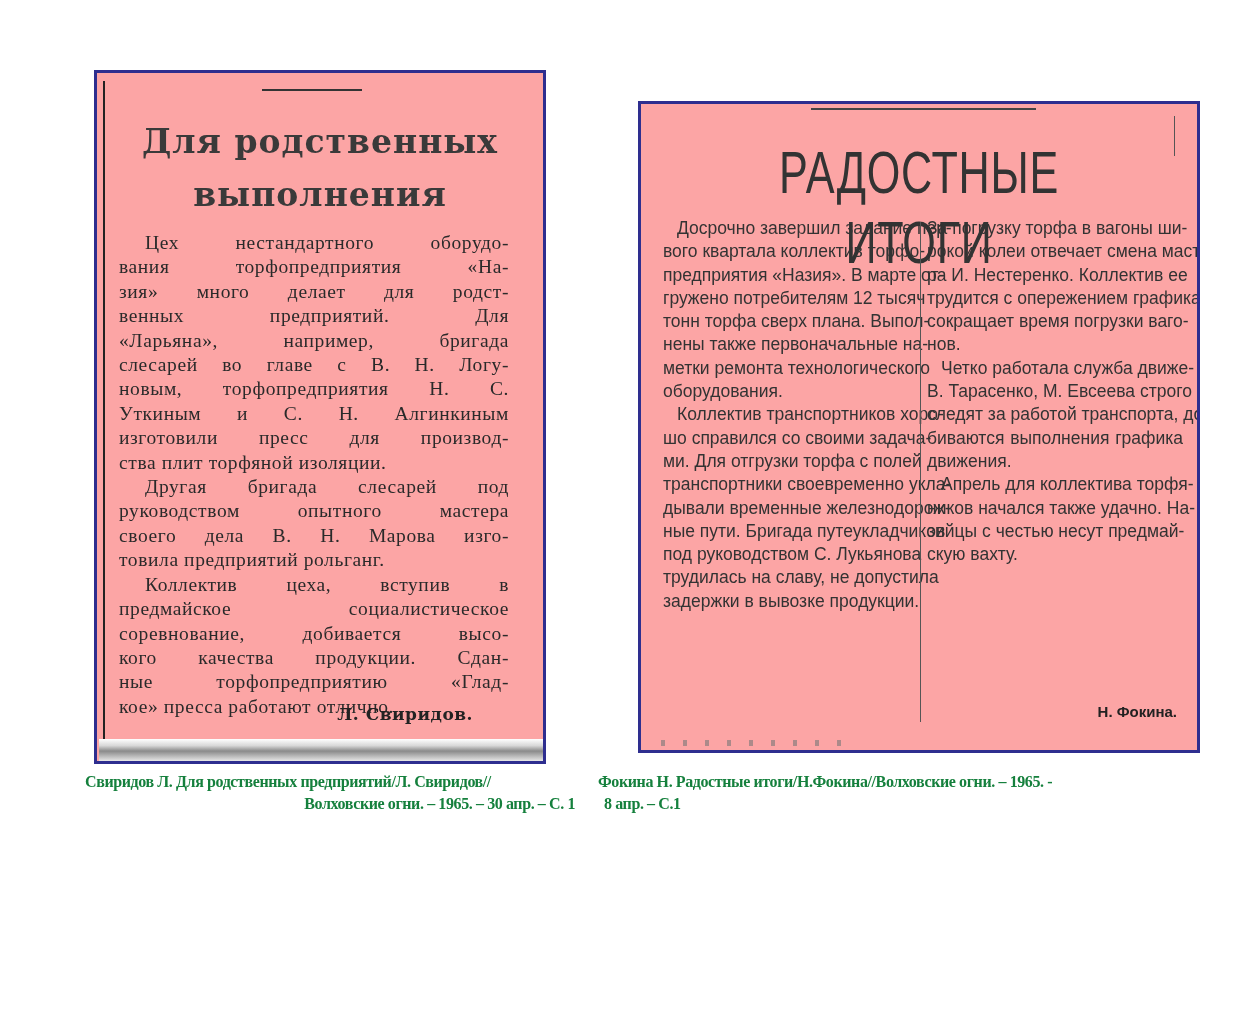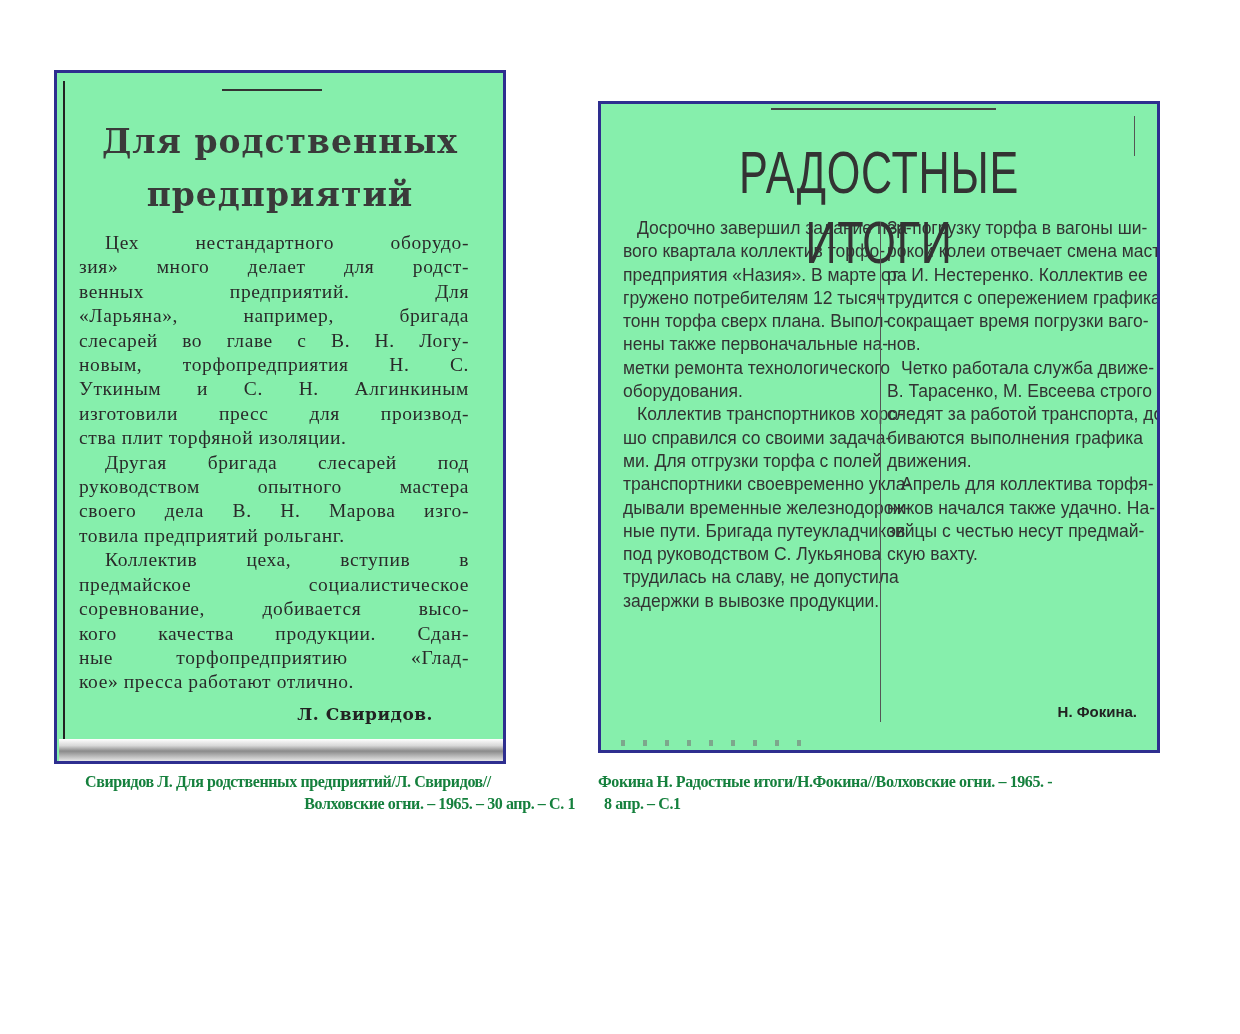--- a/index.html
+++ b/index.html
@@ -1,18 +1,18 @@
 <!DOCTYPE html>
 <html><head>
 <meta charset="utf-8">
 <style>
   html, body { margin:0; padding:0; background:#ffffff; }
   body { width:1240px; height:1034px; position:relative; overflow:hidden; font-family:"DejaVu Serif", serif; }
 
-  .clip { position:absolute; box-sizing:border-box; border:3px solid #2e2e8f; background:#86efac; overflow:hidden; }
+  .clip { position:absolute; box-sizing:border-box; border:3px solid #2e2e8f; background:#fca5a5; overflow:hidden;margin-left:40px; }
   #clip1 { left:54px; top:70px; width:452px; height:694px; }
   #clip2 { left:598px; top:101px; width:562px; height:652px; }
 
   
   .c1-leftrule { position:absolute; left:6px; top:8px; bottom:10px; width:2px; background:#222; }
   .c1-toprule { position:absolute; left:165px; top:16px; width:100px; height:2px; background:#333; }
   .c1-title { position:absolute; left:0; right:0; top:42px; text-align:center; font-family:"DejaVu Serif", serif; font-weight:bold; color:#3a3a3a; font-size:33px; line-height:53px; letter-spacing:1px; }
   .c1-body { position:absolute; left:22px; right:34px; top:158px; font-family:"Liberation Serif", serif; color:#2a2a2a; font-size:19.5px; line-height:24.4px; letter-spacing:0.6px; text-align:justify; }
   .c1-sig { position:absolute; right:70px; top:631px; font-family:"DejaVu Serif", serif; font-weight:bold; font-size:17px; color:#222; letter-spacing:0.5px; }
   .c1-tear { position:absolute; left:2px; right:0; bottom:0; height:22px; background:linear-gradient(#ffffff 0%, #d8d8d8 30%, #8a8a8a 55%, #e6e6e6 100%); }
@@ -41,24 +41,25 @@
   #caption2 .l2 { display:block; padding-left:6px; }
 </style>
 </head>
 <body>
 
 <div class="clip" id="clip1">
   <div class="c1-leftrule"></div>
   <div class="c1-toprule"></div>
   <div class="c1-title">
     <div>Для родственных</div>
-    <div>предприятий</div>
+    <div>выполнения</div>
   </div>
   <div class="c1-body">
     <span class="line" style="text-indent:26px">Цех нестандартного оборудо-</span>
+    <span class="line">вания торфопредприятия «На-</span>
     <span class="line">зия» много делает для родст-</span>
     <span class="line">венных предприятий. Для</span>
     <span class="line">«Ларьяна», например, бригада</span>
     <span class="line">слесарей во главе с В. Н. Логу-</span>
     <span class="line">новым, торфопредприятия Н. С.</span>
     <span class="line">Уткиным и С. Н. Алгинкиным</span>
     <span class="line">изготовили пресс для производ-</span>
     <span class="line last">ства плит торфяной изоляции.</span>
     <span class="line" style="text-indent:26px">Другая бригада слесарей под</span>
     <span class="line">руководством опытного мастера</span>

